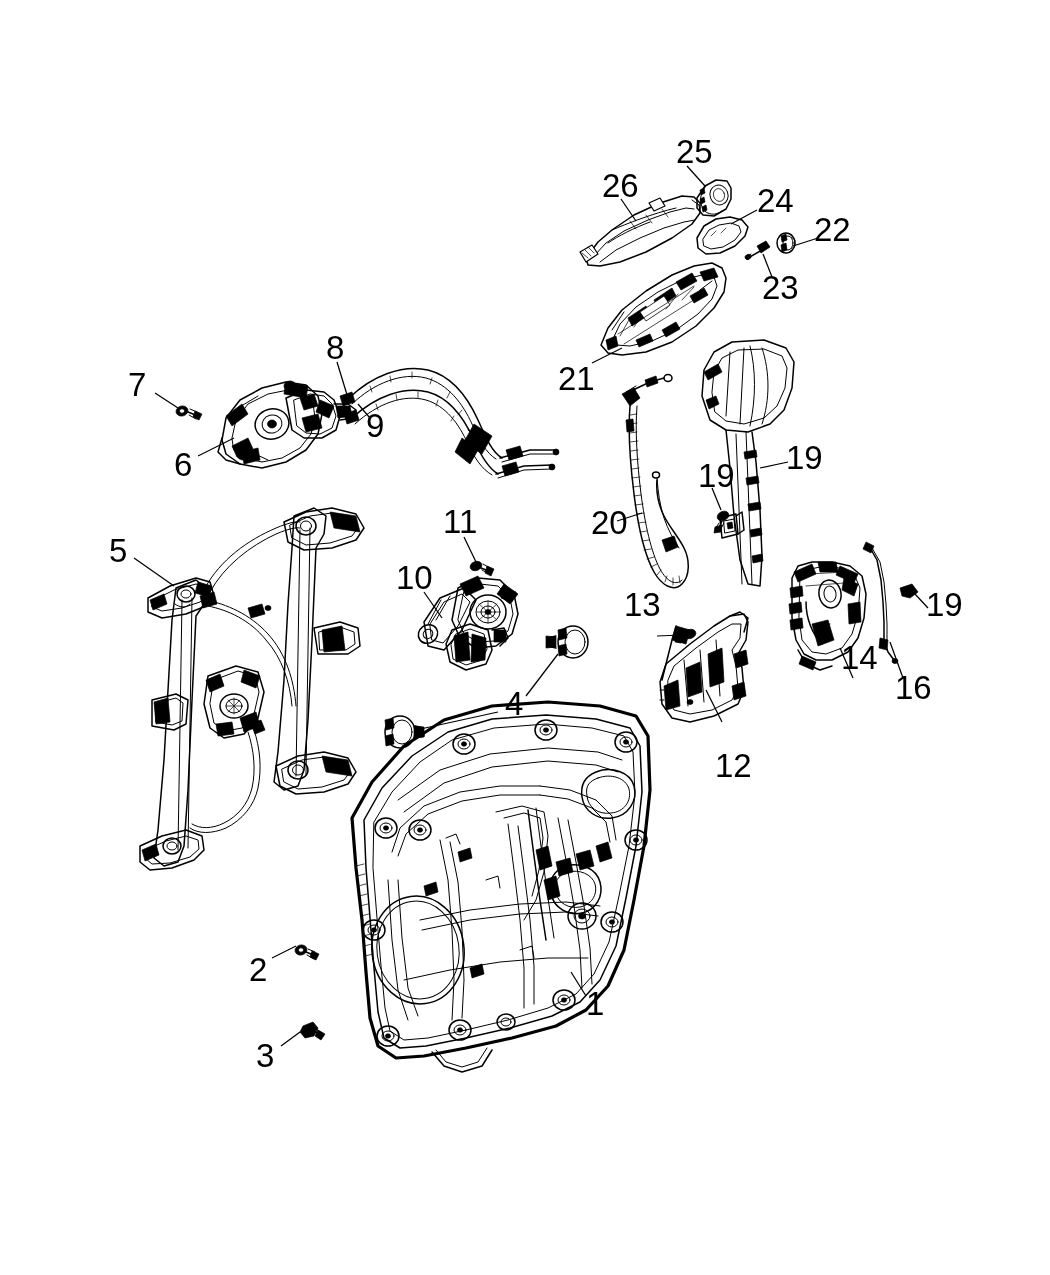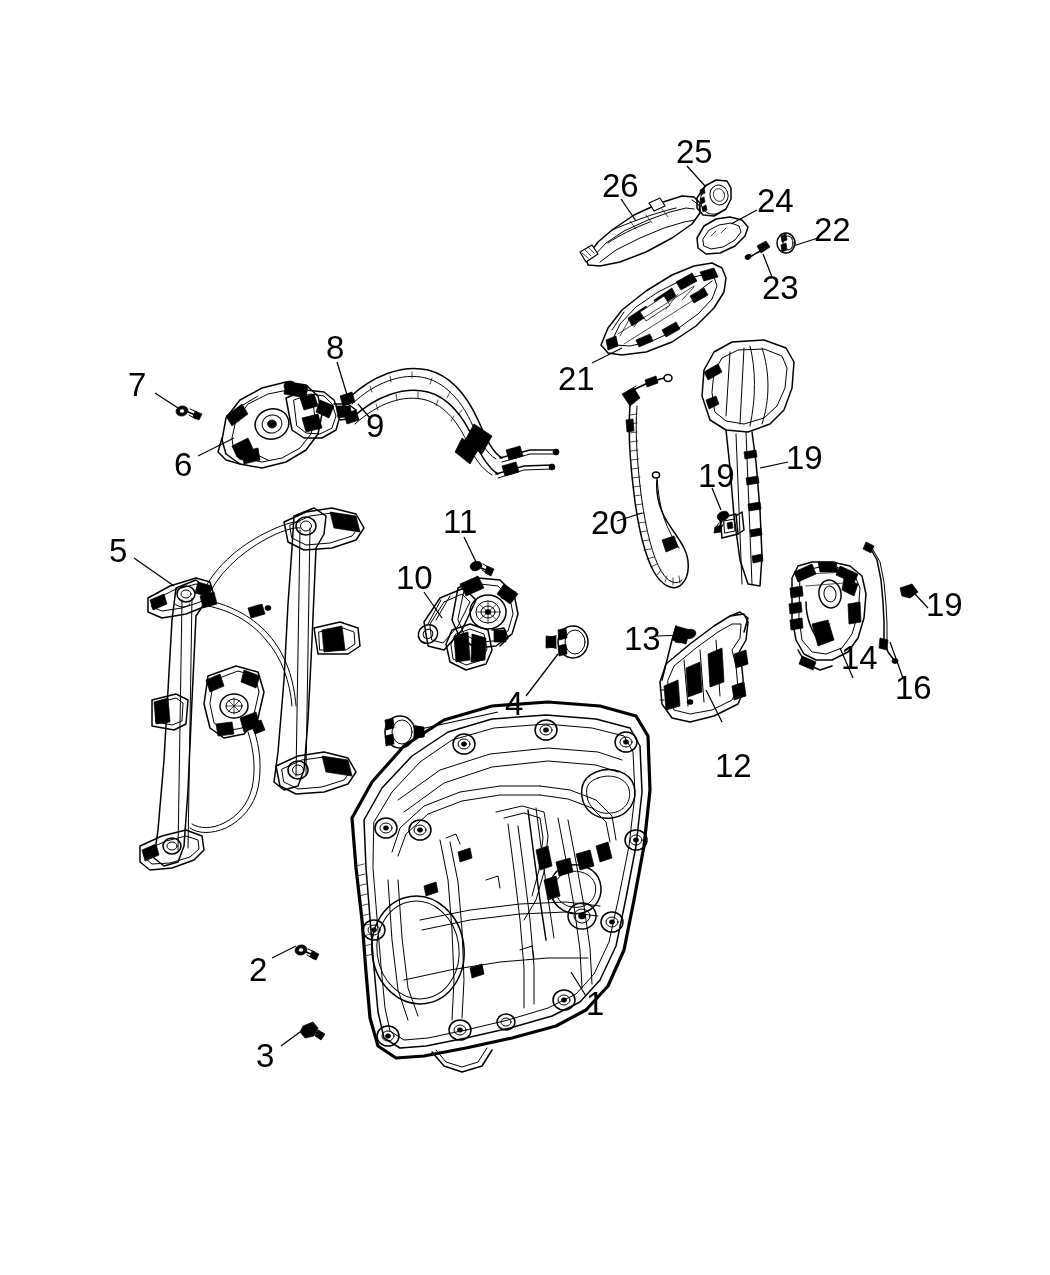--- a/index.html
+++ b/index.html
@@ -531,21 +531,21 @@
   <div class="callout-num" style="left:256px; top:1039px;">3</div>
   <div class="callout-num" style="left:505px; top:687px;">4</div>
   <div class="callout-num" style="left:109px; top:534px;">5</div>
   <div class="callout-num" style="left:174px; top:448px;">6</div>
   <div class="callout-num" style="left:128px; top:368px;">7</div>
   <div class="callout-num" style="left:326px; top:331px;">8</div>
   <div class="callout-num" style="left:366px; top:409px;">9</div>
   <div class="callout-num" style="left:396px; top:561px;">10</div>
   <div class="callout-num" style="left:443px; top:505px;">11</div>
   <div class="callout-num" style="left:715px; top:715px;margin-top:34px;">12</div>
-  <div class="callout-num" style="left:624px; top:622px;text-align:right;">13</div>
+  <div class="callout-num" style="left:624px; top:588px;text-align:right;">13</div>
   <div class="callout-num" style="left:841px; top:641px;">14</div>
   <div class="callout-num" style="left:895px; top:671px;">16</div>
   <div class="callout-num" style="left:926px; top:588px;">19</div>
   <div class="callout-num" style="left:786px; top:441px;">19</div>
   <div class="callout-num" style="left:698px; top:459px;">19</div>
   <div class="callout-num" style="left:591px; top:506px;">20</div>
   <div class="callout-num" style="left:558px; top:349px;margin-top:13px;">21</div>
   <div class="callout-num" style="left:814px; top:213px;">22</div>
   <div class="callout-num" style="left:762px; top:271px;">23</div>
   <div class="callout-num" style="left:757px; top:184px;">24</div>

